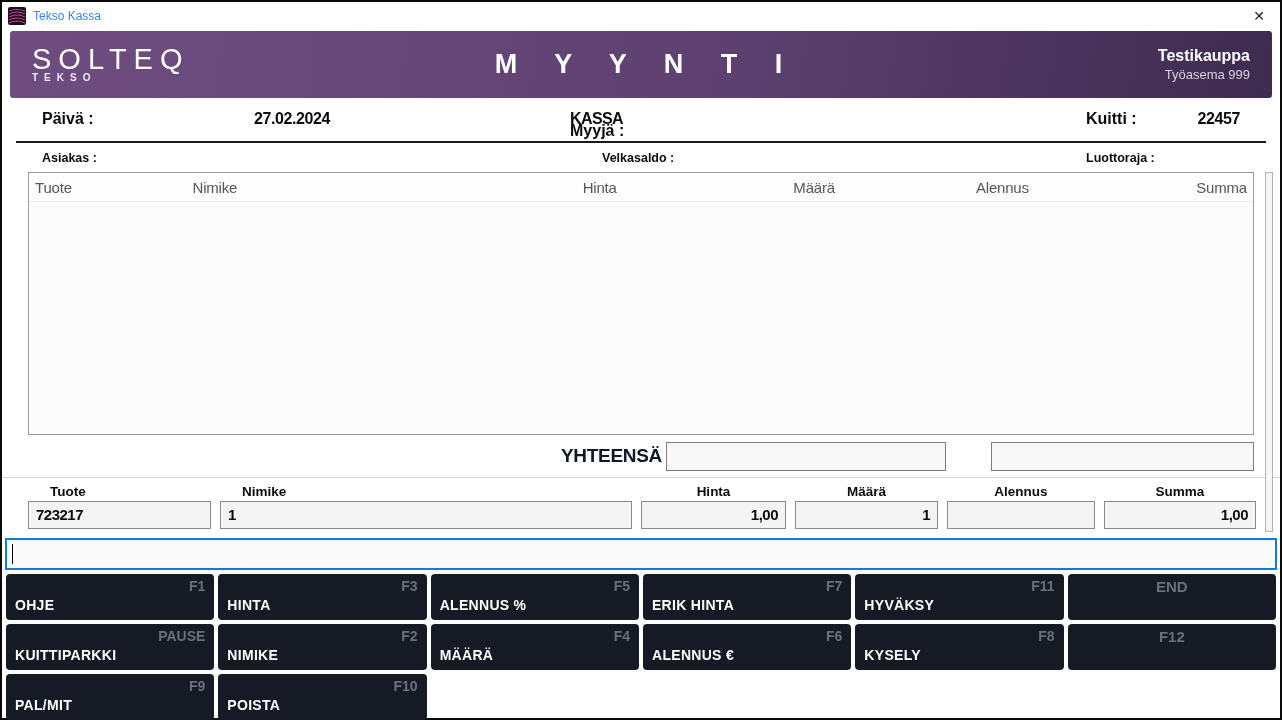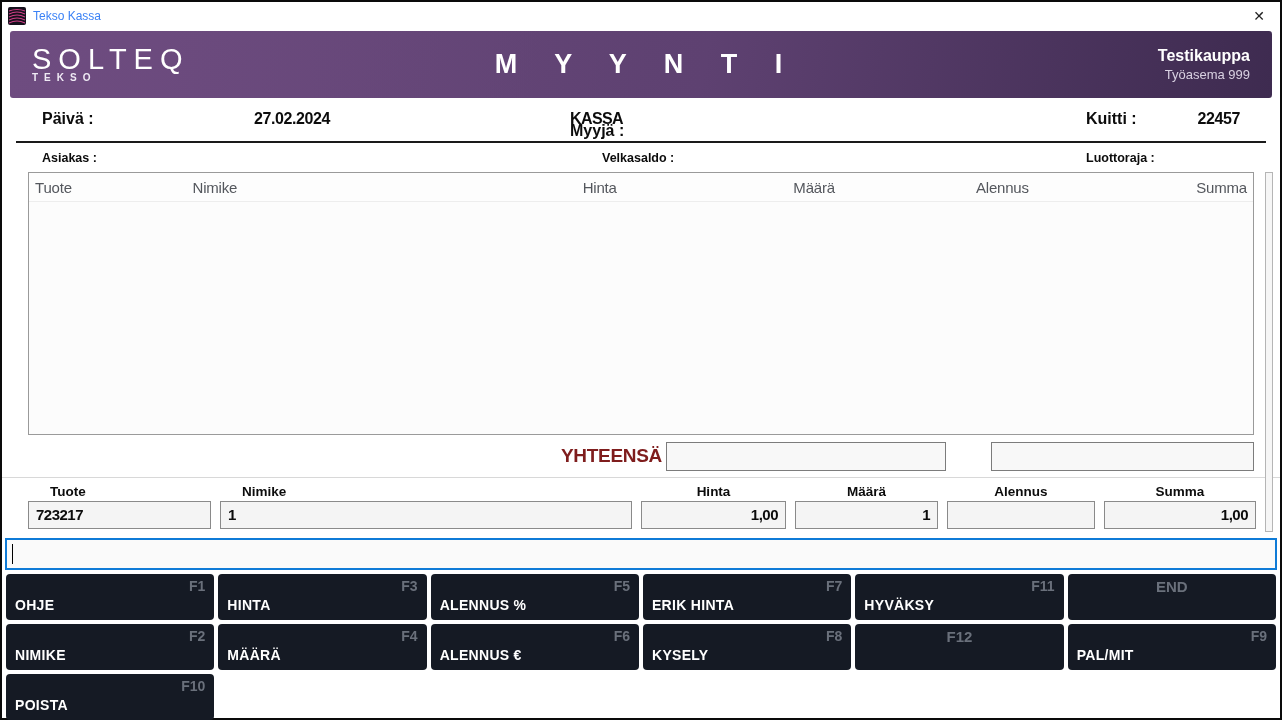--- a/index.html
+++ b/index.html
@@ -50,21 +50,21 @@
   .th-nimike { width:27%; text-align:left; }
   .th-hinta { width:8%; text-align:right; }
   .th-maara { width:18%; text-align:right; }
   .th-alennus { width:16%; text-align:right; }
   .th-summa { flex:1; text-align:right; }
   .tbody { flex:1; background:#fcfcfc; }
   .scroll-strip { position:absolute; top:0; right:7px; width:8px; height:360px; background:#f6f6f6; border:1px solid #b5b5b5; }
 
   
   .totals-row { height:43px; display:flex; align-items:center; flex:0 0 auto; padding-right:26px; border-bottom:1px solid #d8d8d8; }
-  .totals-label { margin-left:auto; font-size:19px; font-weight:700; letter-spacing:-0.3px; color:#7f1d1d; padding-right:4px; }
+  .totals-label { margin-left:auto; font-size:19px; font-weight:700; letter-spacing:-0.3px; color:#0f172a; padding-right:4px; }
   .total-box { width:280px; height:29px; background:#f8f8f8; border:1px solid #7c7c7c; font-size:15px; font-weight:700; text-align:right; padding:4px 8px; }
   .total-box2 { width:263px; margin-left:45px; }
 
   
   .entry { flex:0 0 auto; padding:6px 24px 0 26px; }
   .entry-row { display:flex; gap:9px; }
   .el { font-size:13.5px; font-weight:700; color:#0c0c0c; padding-bottom:2px; }
   .el.l { text-align:left; padding-left:22px; }
   .el.c { text-align:center; }
   .ef { height:28px; background:#f4f4f4; border:1px solid #8a8a8a; font-size:15px; font-weight:700; letter-spacing:-0.5px; color:#0c0c0c; padding:4px 7px; white-space:nowrap; }
@@ -202,20 +202,24 @@
       <span class="flabel">ERIK HINTA</span>
     </div>
     <div class="fbtn">
       <span class="fkey">F11</span>
       <span class="flabel">HYVÄKSY</span>
     </div>
     <div class="fbtn">
       <span class="fkey center">END</span>
       <span class="flabel"></span>
     </div>
+    <div class="fbtn">
+      <span class="fkey">PAUSE</span>
+      <span class="flabel">KUITTIPARKKI</span>
+    </div>
 
     <div class="fbtn">
       <span class="fkey">F2</span>
       <span class="flabel">NIMIKE</span>
     </div>
     <div class="fbtn">
       <span class="fkey">F4</span>
       <span class="flabel">MÄÄRÄ</span>
     </div>
     <div class="fbtn">

